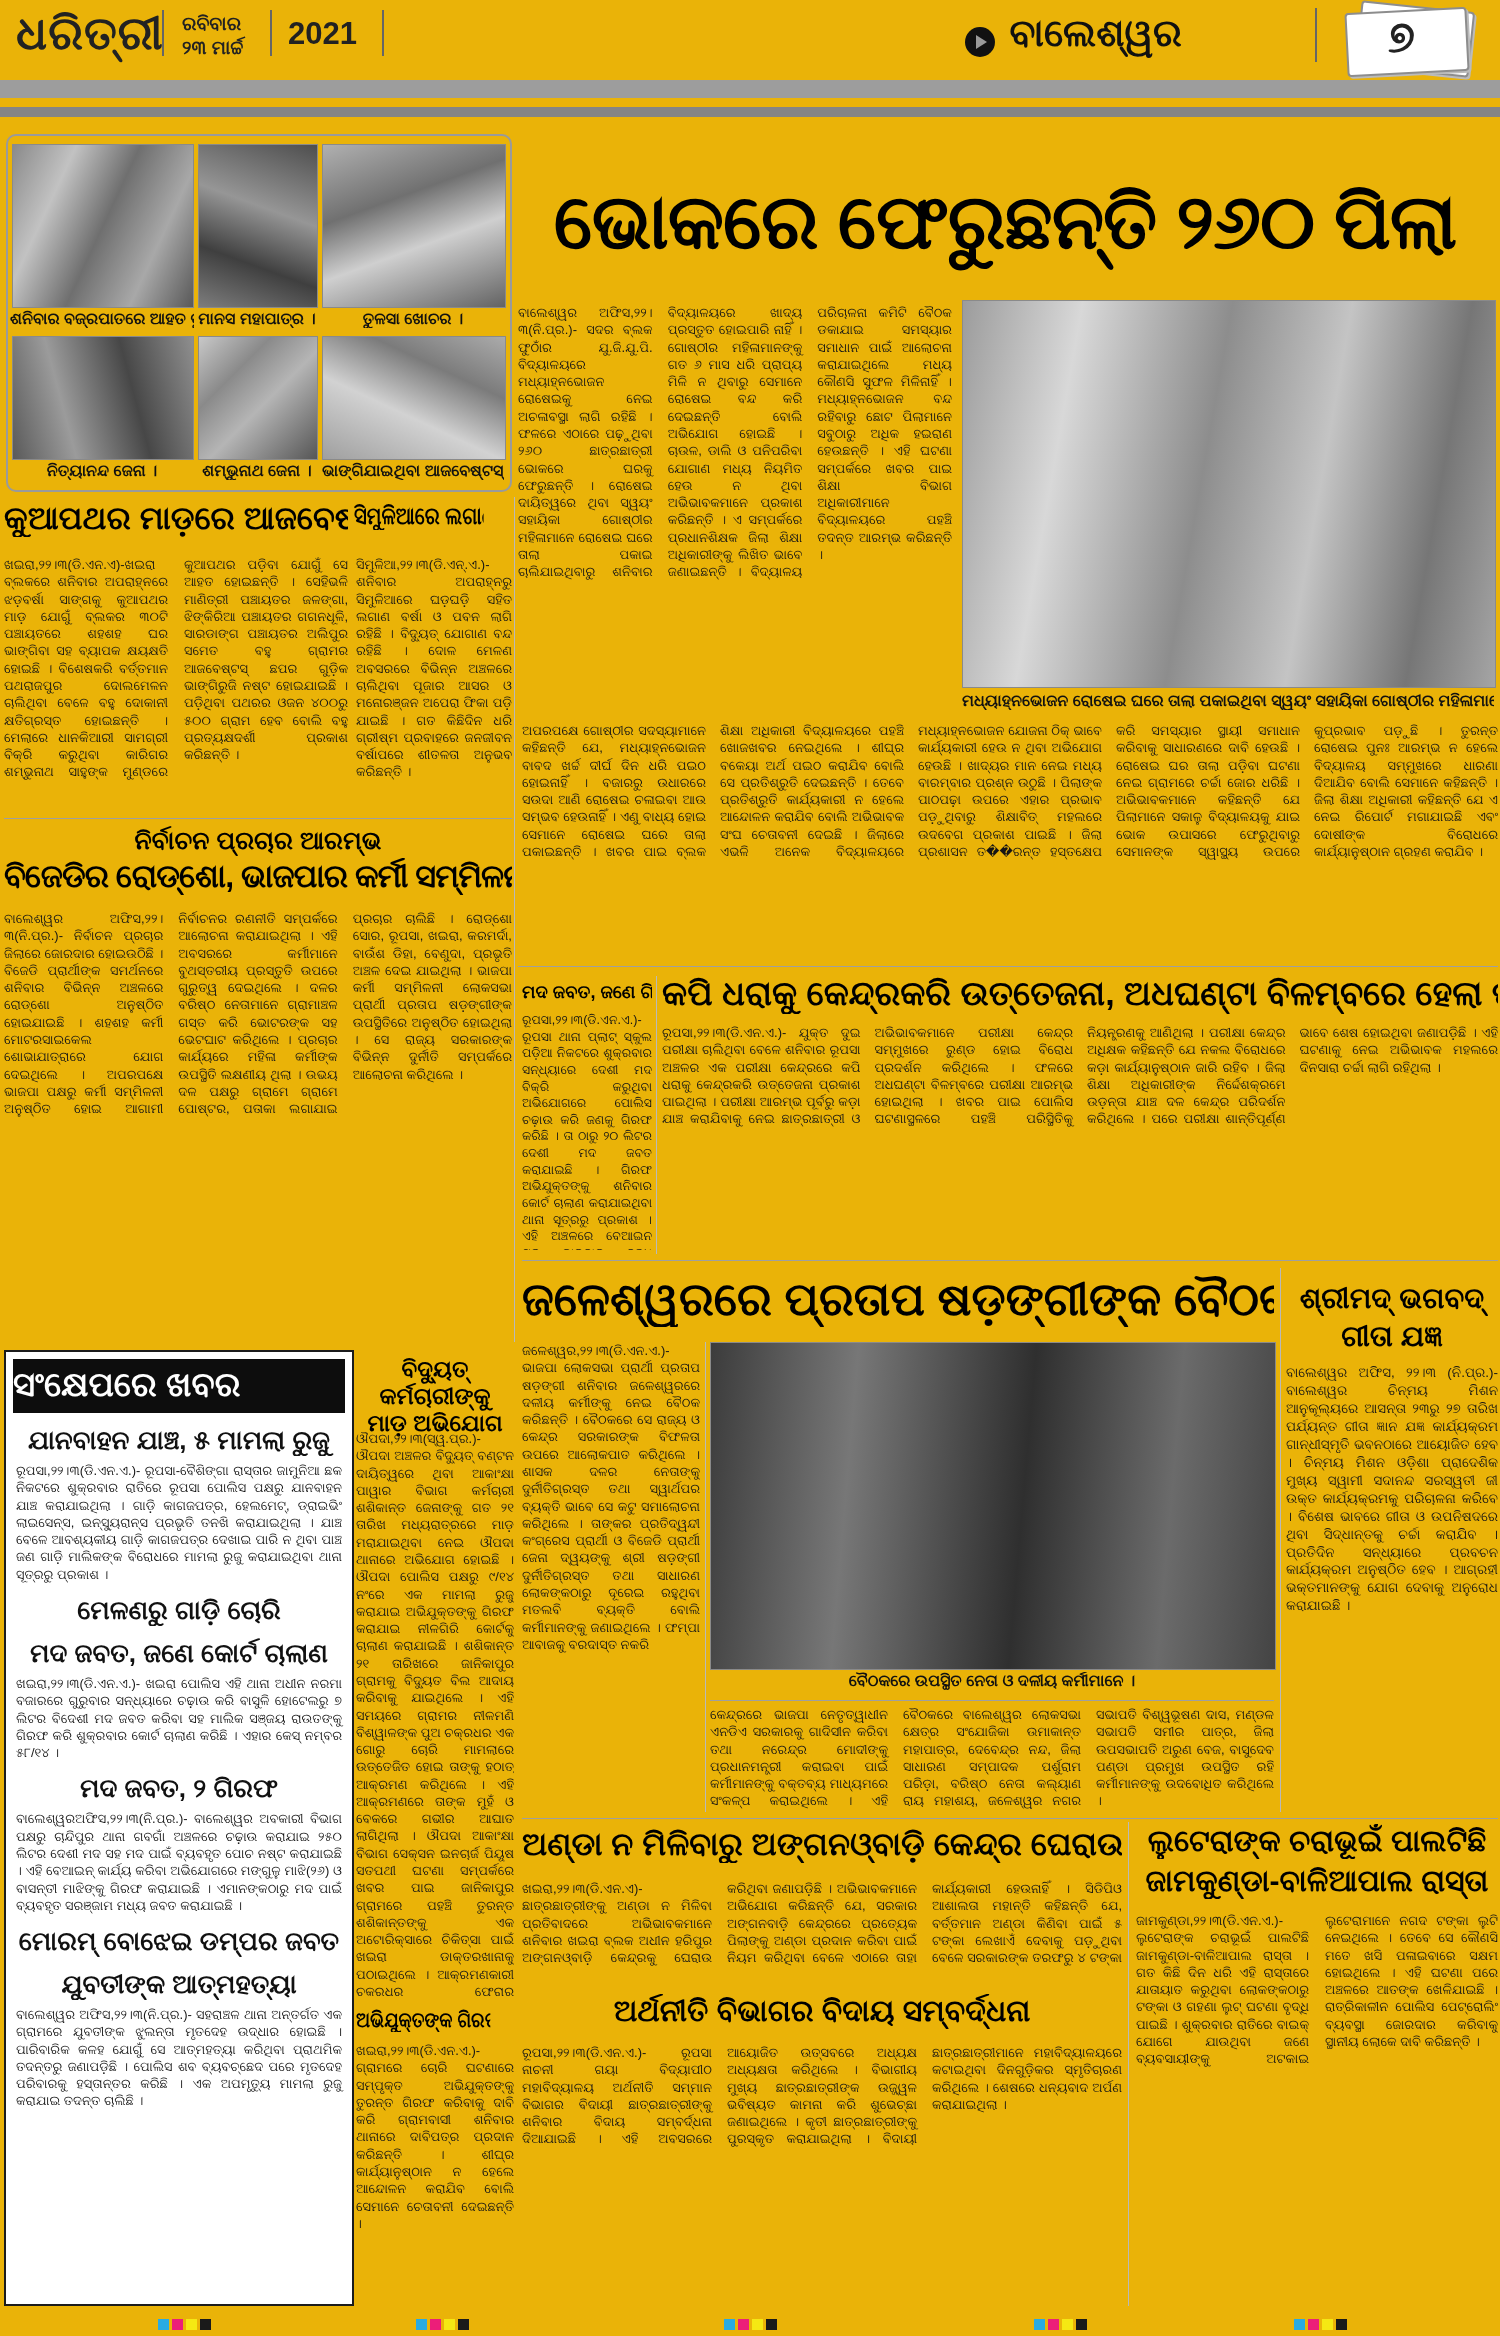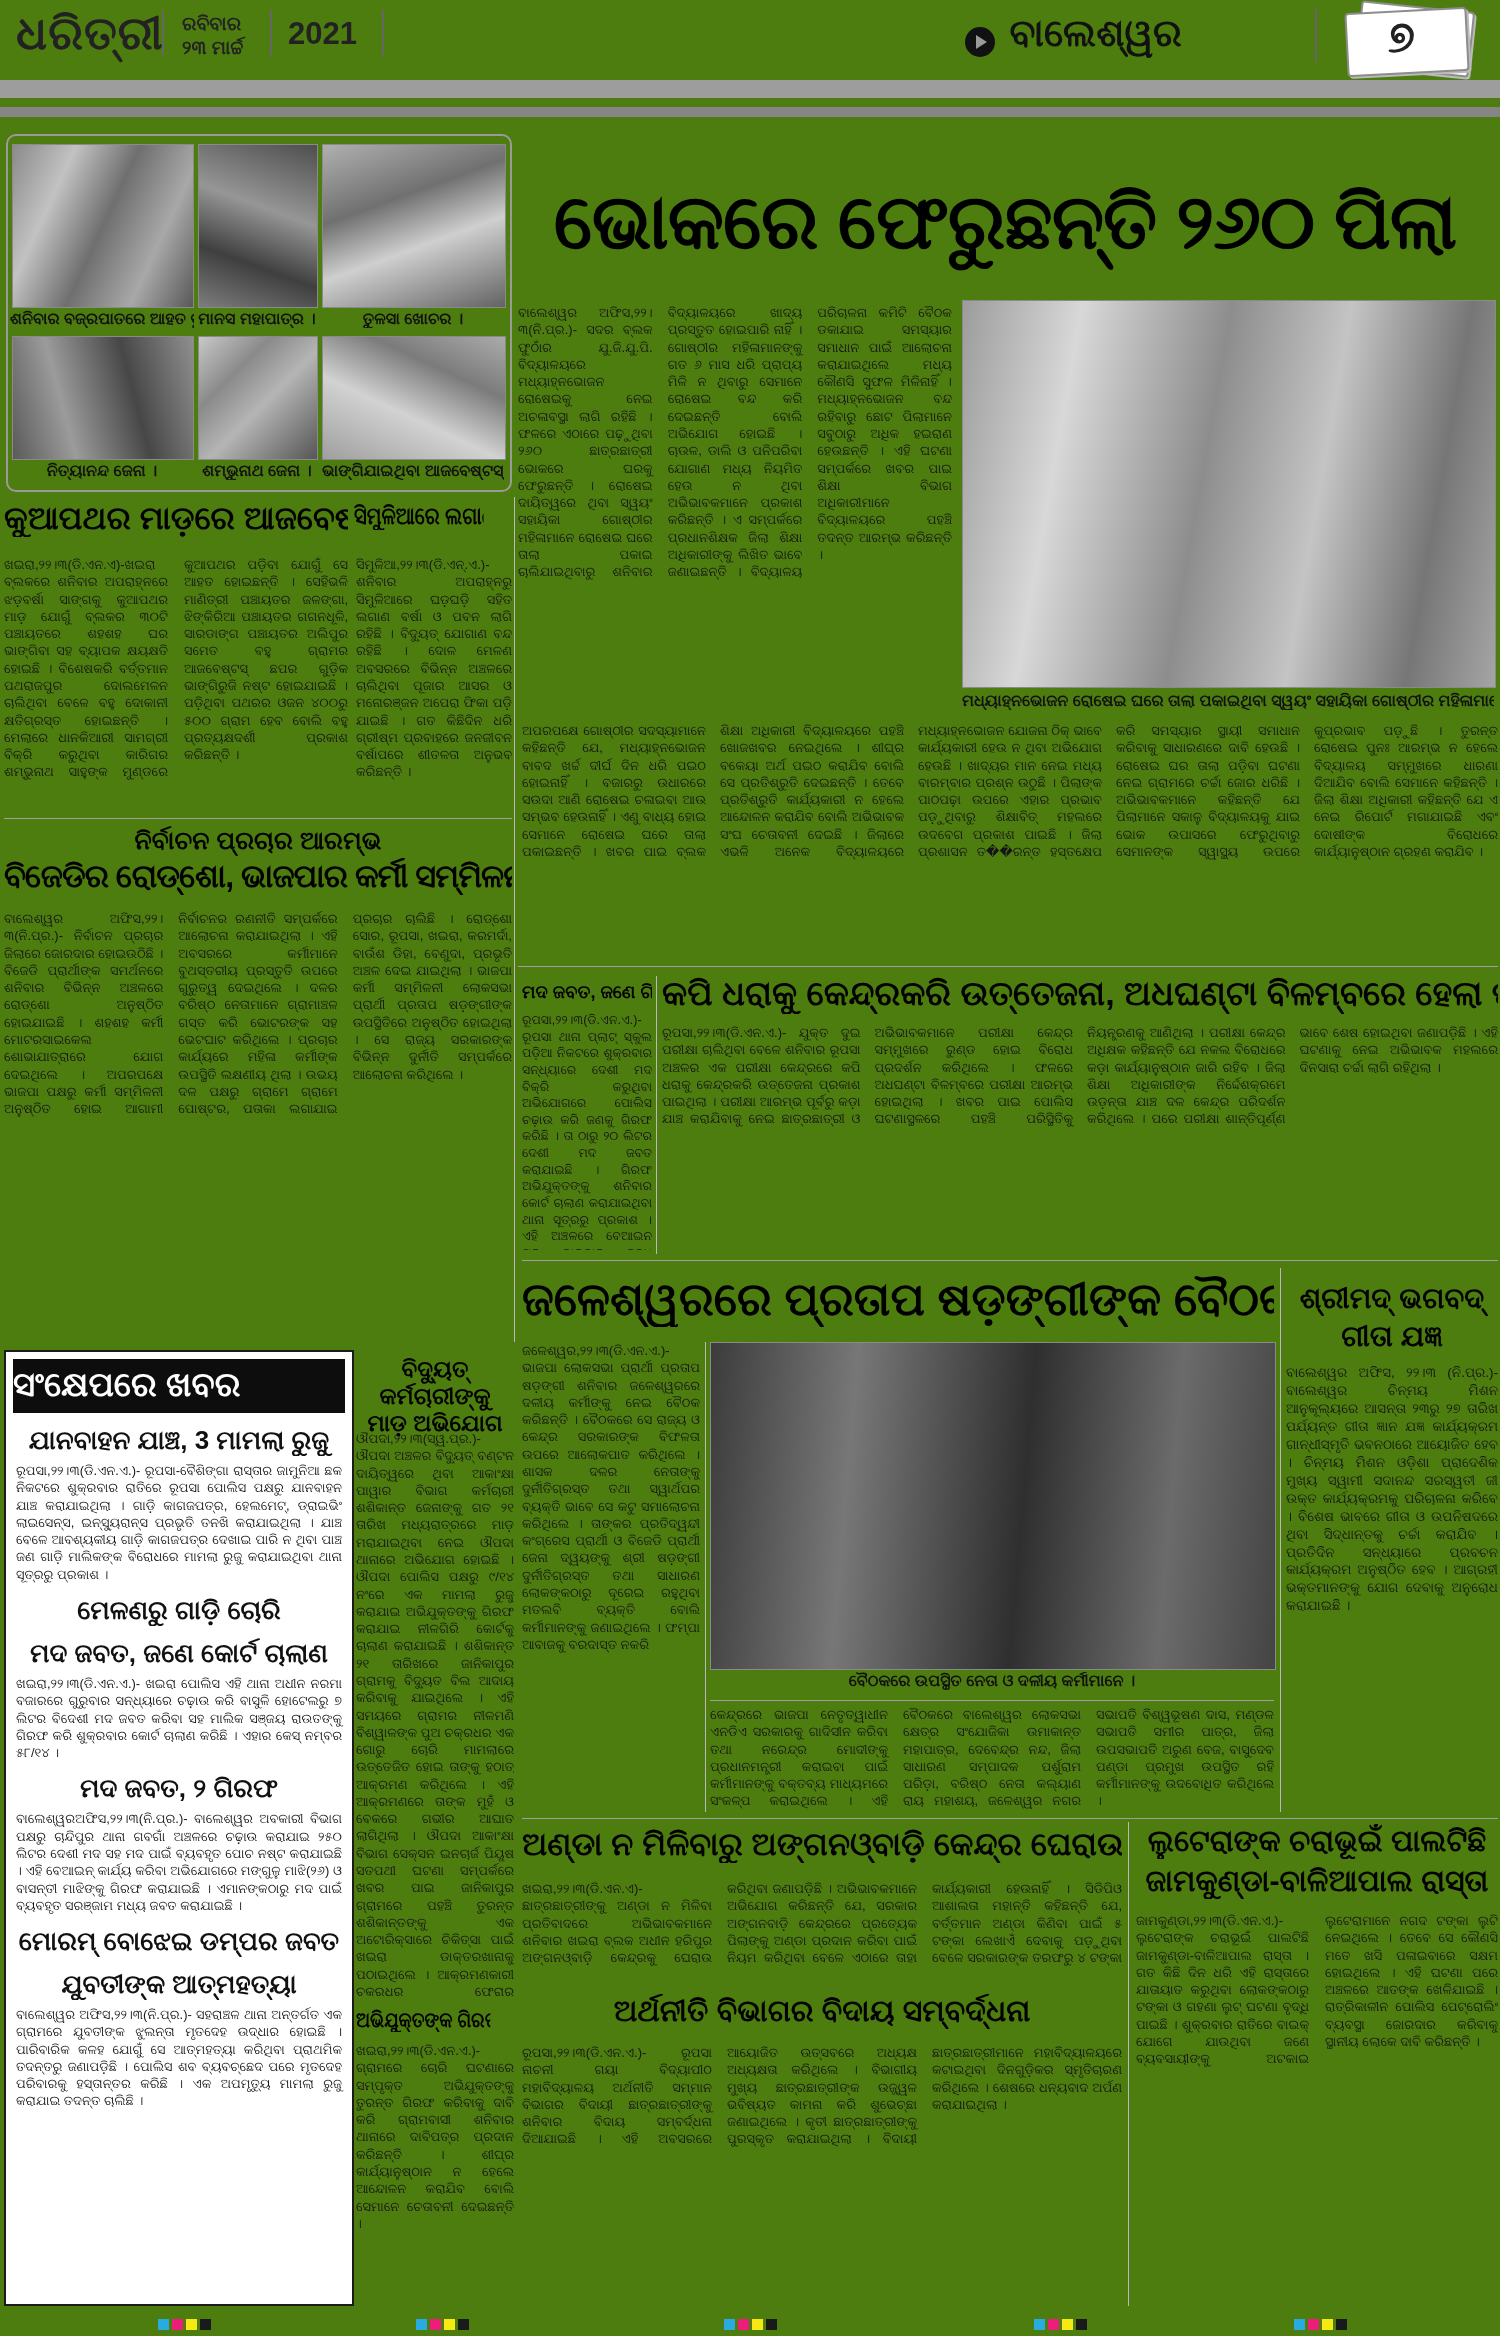--- a/index.html
+++ b/index.html
@@ -1,16 +1,16 @@
 <!DOCTYPE html>
 <html><head>
 <meta charset="utf-8">
 <style>
   html,body{margin:0;padding:0;background:#e8e8e4;}
-  #page{position:relative;width:1500px;height:2336px;background:#4d7c0f;margin:0 auto;
+  #page{position:relative;width:1500px;height:2336px;background:#eab308;margin:0 auto;
         font-family:"Liberation Sans","DejaVu Sans",sans-serif;color:#111;overflow:hidden;}
   .abs{position:absolute;}
   
   .logo{font-size:46px;font-weight:bold;color:#222;letter-spacing:1px;}
   .mh-div{width:2px;background:#666;}
   .mh-date{font-size:19px;font-weight:bold;line-height:1.25;color:#222;}
   .mh-year{font-size:31px;font-weight:bold;color:#222;}
   .edition{font-size:38px;font-weight:bold;color:#111;}
   .bullet{display:inline-block;width:30px;height:30px;border-radius:50%;background:#111;position:relative;vertical-align:middle;margin-right:10px;}
   .bullet:after{content:"";position:absolute;left:11px;top:8px;border-left:11px solid #9a9a9a;border-top:7px solid transparent;border-bottom:7px solid transparent;}
@@ -140,21 +140,21 @@
   <div class="abs h1a" style="left:1136px;top:1824px;width:362px;font-size:30px;">ଲୁଟେରାଙ୍କ ଚରାଭୂଇଁ ପାଲଟିଛି</div>
   <div class="abs h1a" style="left:1136px;top:1864px;width:362px;font-size:30px;">ଜାମକୁଣ୍ଡା-ବାଳିଆପାଲ ରାସ୍ତା</div>
   <div class="abs body-text cols2" style="left:1136px;top:1912px;width:362px;height:394px;">ଜାମକୁଣ୍ଡା,୨୨।୩(ଡି.ଏନ.ଏ.)- ଲୁଟେରାଙ୍କ ଚରାଭୂଇଁ ପାଲଟିଛି ଜାମକୁଣ୍ଡା-ବାଳିଆପାଲ ରାସ୍ତା । ଗତ କିଛି ଦିନ ଧରି ଏହି ରାସ୍ତାରେ ଯାତାୟାତ କରୁଥିବା ଲୋକଙ୍କଠାରୁ ଟଙ୍କା ଓ ଗହଣା ଲୁଟ୍ ଘଟଣା ବୃଦ୍ଧି ପାଇଛି । ଶୁକ୍ରବାର ରାତିରେ ବାଇକ୍ ଯୋଗେ ଯାଉଥିବା ଜଣେ ବ୍ୟବସାୟୀଙ୍କୁ ଅଟକାଇ ଲୁଟେରାମାନେ ନଗଦ ଟଙ୍କା ଲୁଟି ନେଇଥିଲେ । ତେବେ ସେ କୌଣସି ମତେ ଖସି ପଳାଇବାରେ ସକ୍ଷମ ହୋଇଥିଲେ । ଏହି ଘଟଣା ପରେ ଅଞ୍ଚଳରେ ଆତଙ୍କ ଖେଳିଯାଇଛି । ରାତ୍ରିକାଳୀନ ପୋଲିସ ପେଟ୍ରୋଲିଂ ବ୍ୟବସ୍ଥା ଜୋରଦାର କରିବାକୁ ସ୍ଥାନୀୟ ଲୋକେ ଦାବି କରିଛନ୍ତି ।</div>
 
   <div class="abs h1a" style="left:522px;top:1994px;width:600px;font-size:30px;">ଅର୍ଥନୀତି ବିଭାଗର ବିଦାୟ ସମ୍ବର୍ଦ୍ଧନା</div>
   <div class="abs body-text cols3" style="left:522px;top:2044px;width:600px;height:262px;">ରୂପସା,୨୨।୩(ଡି.ଏନ.ଏ.)- ରୂପସା ନାଚନୀ ଗୟା ବିଦ୍ୟାପୀଠ ମହାବିଦ୍ୟାଳୟ ଅର୍ଥନୀତି ସମ୍ମାନ ବିଭାଗର ବିଦାୟୀ ଛାତ୍ରଛାତ୍ରୀଙ୍କୁ ଶନିବାର ବିଦାୟ ସମ୍ବର୍ଦ୍ଧନା ଦିଆଯାଇଛି । ଏହି ଅବସରରେ ଆୟୋଜିତ ଉତ୍ସବରେ ଅଧ୍ୟକ୍ଷ ଅଧ୍ୟକ୍ଷତା କରିଥିଲେ । ବିଭାଗୀୟ ମୁଖ୍ୟ ଛାତ୍ରଛାତ୍ରୀଙ୍କ ଉଜ୍ଜ୍ୱଳ ଭବିଷ୍ୟତ କାମନା କରି ଶୁଭେଚ୍ଛା ଜଣାଇଥିଲେ । କୃତୀ ଛାତ୍ରଛାତ୍ରୀଙ୍କୁ ପୁରସ୍କୃତ କରାଯାଇଥିଲା । ବିଦାୟୀ ଛାତ୍ରଛାତ୍ରୀମାନେ ମହାବିଦ୍ୟାଳୟରେ କଟାଇଥିବା ଦିନଗୁଡ଼ିକର ସ୍ମୃତିଚାରଣ କରିଥିଲେ । ଶେଷରେ ଧନ୍ୟବାଦ ଅର୍ପଣ କରାଯାଇଥିଲା ।</div>
 
   <div class="abs briefsbox" style="left:4px;top:1350px;width:346px;height:952px;">
     <div class="briefshead">ସଂକ୍ଷେପରେ ଖବର</div>
     <div>
-      <div class="brief-title">ଯାନବାହନ ଯାଞ୍ଚ, 3 ମାମଲା ରୁଜୁ</div>
+      <div class="brief-title">ଯାନବାହନ ଯାଞ୍ଚ, ୫ ମାମଲା ରୁଜୁ</div>
       <div class="brief-body">ରୂପସା,୨୨।୩(ଡି.ଏନ.ଏ.)- ରୂପସା-ବୈଶିଙ୍ଗା ରାସ୍ତାର ଜାମୁନିଆ ଛକ ନିକଟରେ ଶୁକ୍ରବାର ରାତିରେ ରୂପସା ପୋଲିସ ପକ୍ଷରୁ ଯାନବାହନ ଯାଞ୍ଚ କରାଯାଇଥିଲା । ଗାଡ଼ି କାଗଜପତ୍ର, ହେଲମେଟ୍, ଡ୍ରାଇଭିଂ ଲାଇସେନ୍ସ, ଇନ୍ସ୍ୟୁରାନ୍ସ ପ୍ରଭୃତି ତନଖି କରାଯାଇଥିଲା । ଯାଞ୍ଚ ବେଳେ ଆବଶ୍ୟକୀୟ ଗାଡ଼ି କାଗଜପତ୍ର ଦେଖାଇ ପାରି ନ ଥିବା ପାଞ୍ଚ ଜଣ ଗାଡ଼ି ମାଲିକଙ୍କ ବିରୋଧରେ ମାମଲା ରୁଜୁ କରାଯାଇଥିବା ଥାନା ସୂତ୍ରରୁ ପ୍ରକାଶ ।</div>
     </div>
     <div>
       <div class="brief-title">ମେଳଣରୁ ଗାଡ଼ି ଚୋରି</div>
     </div>
     <div>
       <div class="brief-title">ମଦ ଜବତ, ଜଣେ କୋର୍ଟ ଚାଲାଣ</div>
       <div class="brief-body">ଖଇରା,୨୨।୩(ଡି.ଏନ.ଏ.)- ଖଇରା ପୋଲିସ ଏହି ଥାନା ଅଧୀନ ନରମା ବଜାରରେ ଗୁରୁବାର ସନ୍ଧ୍ୟାରେ ଚଢ଼ାଉ କରି ବାସୁଳି ହୋଟେଲରୁ ୭ ଲିଟର ବିଦେଶୀ ମଦ ଜବତ କରିବା ସହ ମାଲିକ ସଞ୍ଜୟ ରାଉତଙ୍କୁ ଗିରଫ କରି ଶୁକ୍ରବାର କୋର୍ଟ ଚାଲାଣ କରିଛି । ଏହାର କେସ୍ ନମ୍ବର ୫୮/୧୪ ।</div>
     </div>
     <div>

